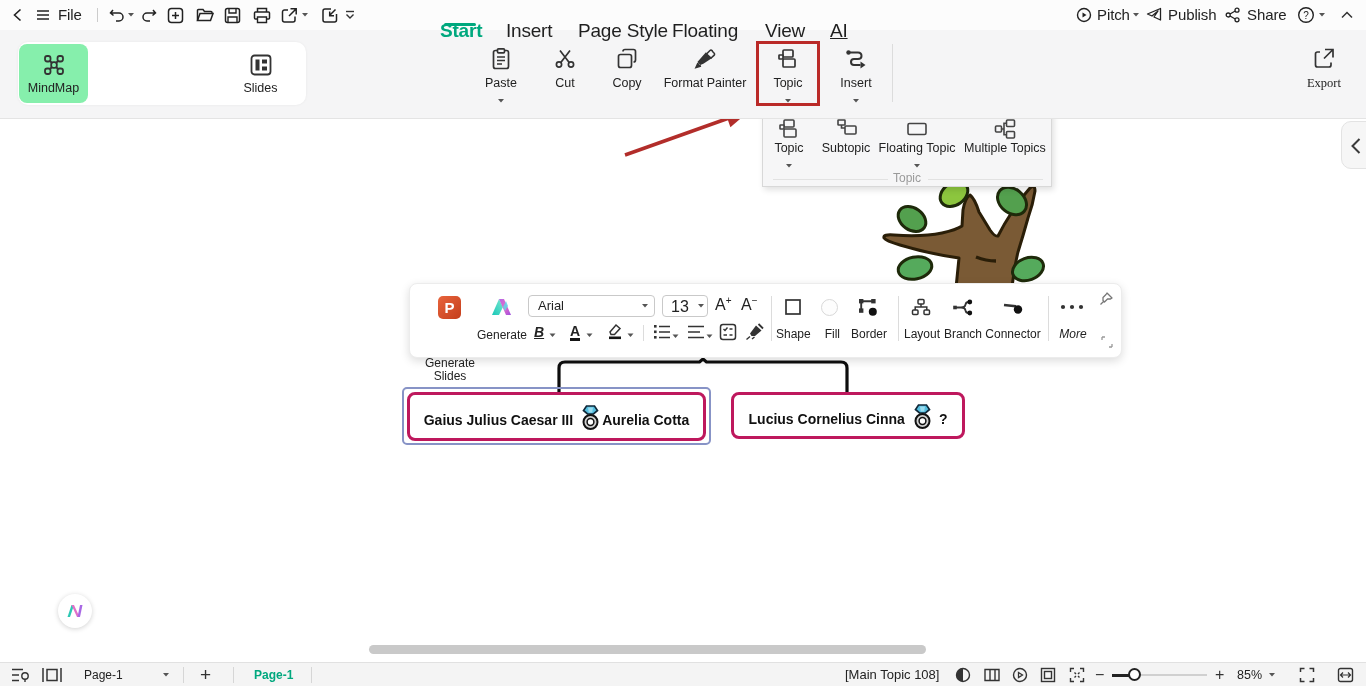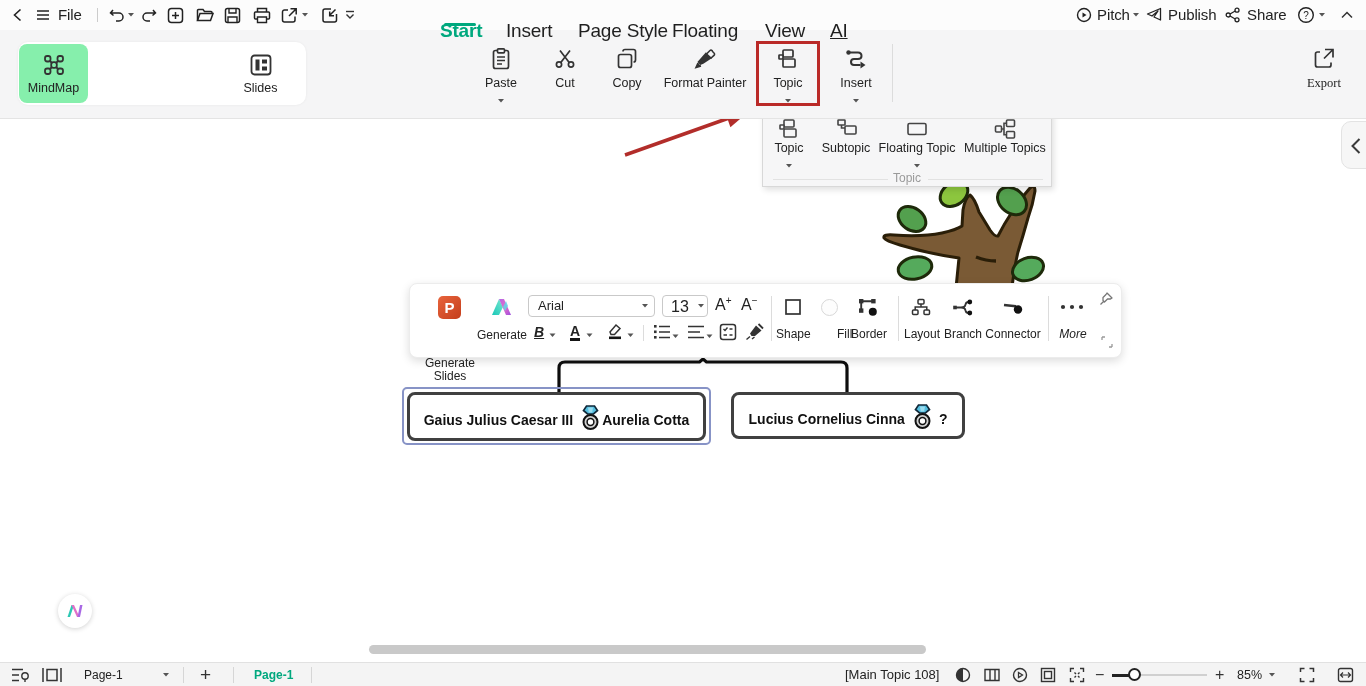--- a/index.html
+++ b/index.html
@@ -32,21 +32,21 @@
 #panel { position:absolute; left:762px; top:106px; width:290px; height:81px; background:#f6f6f7; border:1px solid #d8d8d8; box-shadow:2px 3px 6px rgba(0,0,0,0.12); }
 .pitem { position:absolute; top:8px; text-align:center; }
 .pitem .lbl { position:absolute; left:50%; transform:translateX(-50%); top:26px; font-size:12.5px; color:#222; white-space:nowrap; }
 #panel .grouplbl { position:absolute; left:0; right:0; top:64px; text-align:center; font-size:12px; color:#9a9a9a; }
 
 
 #canvas { position:absolute; left:0; top:120px; width:1366px; height:542px; background:#fff; }
 #bigtitle { position:absolute; left:0; top:165.5px; width:1237px; text-align:center; font-size:72px; line-height:78px; font-weight:bold; color:#0d0d0d; letter-spacing:-0.6px; }
 
 
-.topicbox { position:absolute; background:#fff; border:3px solid #404040; border-radius:8px; display:flex; align-items:center; justify-content:center; font-weight:bold; font-size:14px; color:#111; white-space:nowrap; }
+.topicbox { position:absolute; background:#fff; border:3px solid #be185d; border-radius:8px; display:flex; align-items:center; justify-content:center; font-weight:bold; font-size:14px; color:#111; white-space:nowrap; }
 .topicbox span { position:relative; top:3px; }
 #selbox { position:absolute; left:402px; top:387px; width:309px; height:58px; border:2px solid #8793c6; border-radius:5px; }
 
 
 #ftoolbar { position:absolute; left:409px; top:283px; width:713px; height:75px; background:#fff; border-radius:8px; border:1px solid #ececec; box-shadow:0 3px 10px rgba(0,0,0,0.14); }
 .ft { position:absolute; font-size:12px; color:#222; }
 
 
 #statusbar { position:absolute; left:0; top:662px; width:1366px; height:24px; background:#f4f4f4; border-top:1px solid #e1e1e1; font-size:12px; color:#333; }
 #scrollbar { position:absolute; left:369px; top:645px; width:557px; height:9px; background:#c9c9c9; border-radius:5px; }
@@ -187,21 +187,21 @@
         <path d="M1.5 16.5 L5 13.5 M7 16 L9.5 14" stroke="#333" stroke-width="1.4"></path>
       </svg>
 
     <div class="vsep" style="left:361px;top:12px;height:45px;"></div>
 
     <svg class="abs" style="left:374px;top:14px;" width="18" height="18" viewBox="0 0 18 18">
         <rect x="2" y="2" width="14" height="14" fill="none" stroke="#333" stroke-width="1.7"></rect>
       </svg>
     <div class="ft" style="left:366px;top:43px;width:34px;text-align:center;">Shape</div>
     <div class="abs" style="left:411px;top:15px;width:17px;height:17px;border-radius:50%;background:#fdfdfd;border:1.5px solid #d8d8d8;"></div>
-    <div class="ft" style="left:427px;top:43px;width:22px;text-align:left;">Fill</div>
+    <div class="ft" style="left:408px;top:43px;width:22px;text-align:right;">Fill</div>
     <svg class="abs" style="left:448px;top:14px;" width="20" height="19" viewBox="0 0 20 19">
         <path d="M3.2 12 V3.2 H16 M3.2 3.2 V12.5" fill="none" stroke="#333" stroke-width="1.9"></path>
         <rect x="1" y="1" width="4.4" height="4.4" fill="#333"></rect>
         <rect x="13.2" y="1" width="4.4" height="4.4" fill="#333"></rect>
         <rect x="1" y="10.4" width="4.4" height="4.4" fill="#333"></rect>
         <circle cx="14.8" cy="13.8" r="4" fill="#111"></circle>
       </svg>
     <div class="ft" style="left:440px;top:43px;width:38px;text-align:center;">Border</div>
     <div class="vsep" style="left:488px;top:12px;height:45px;"></div>
 

